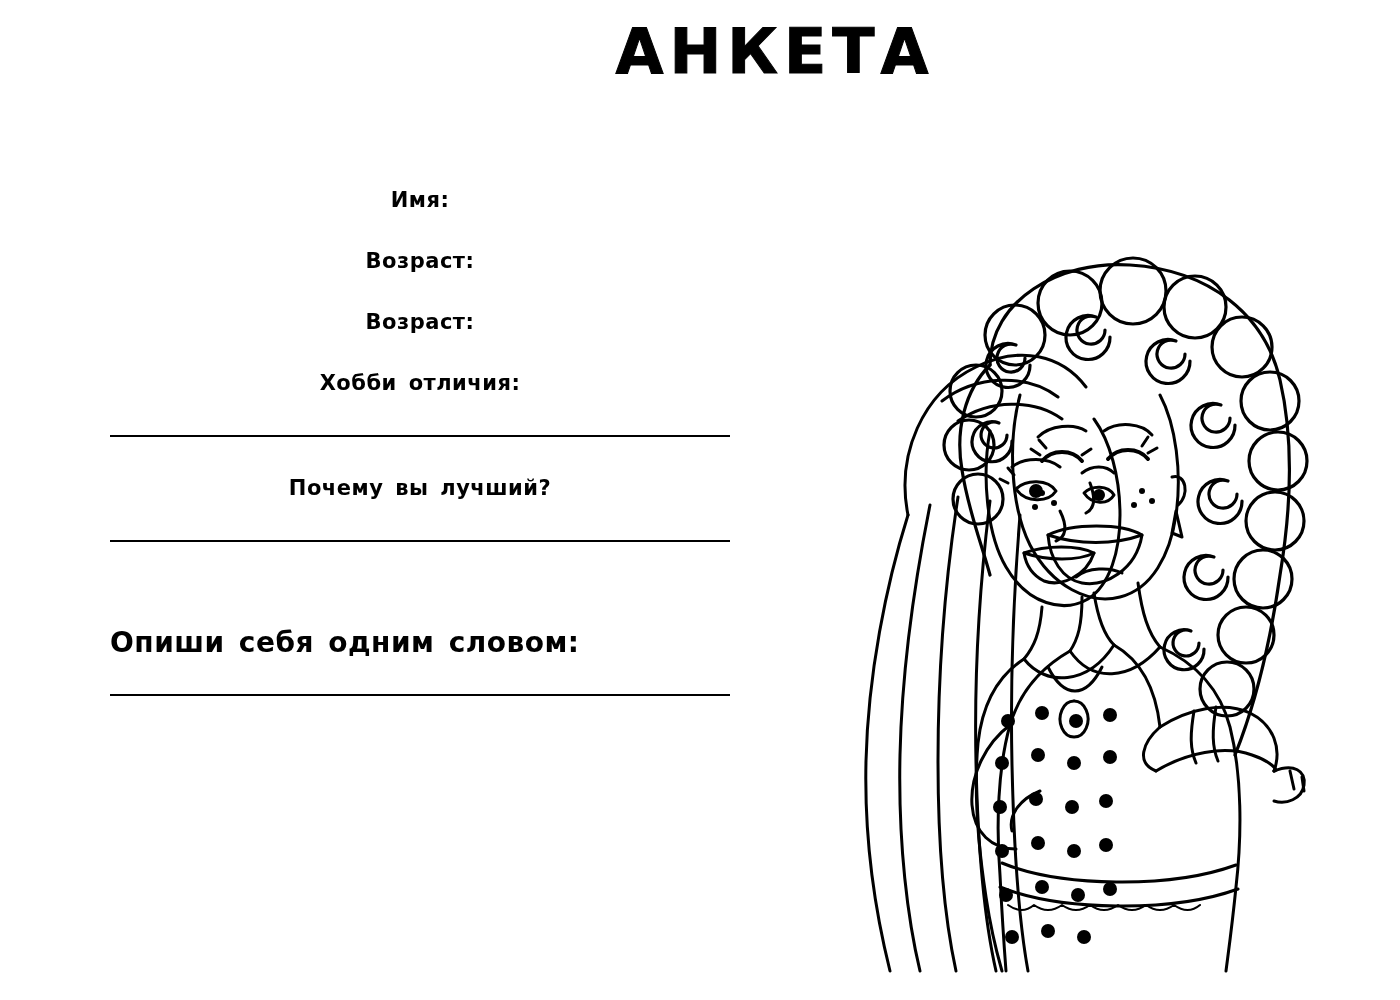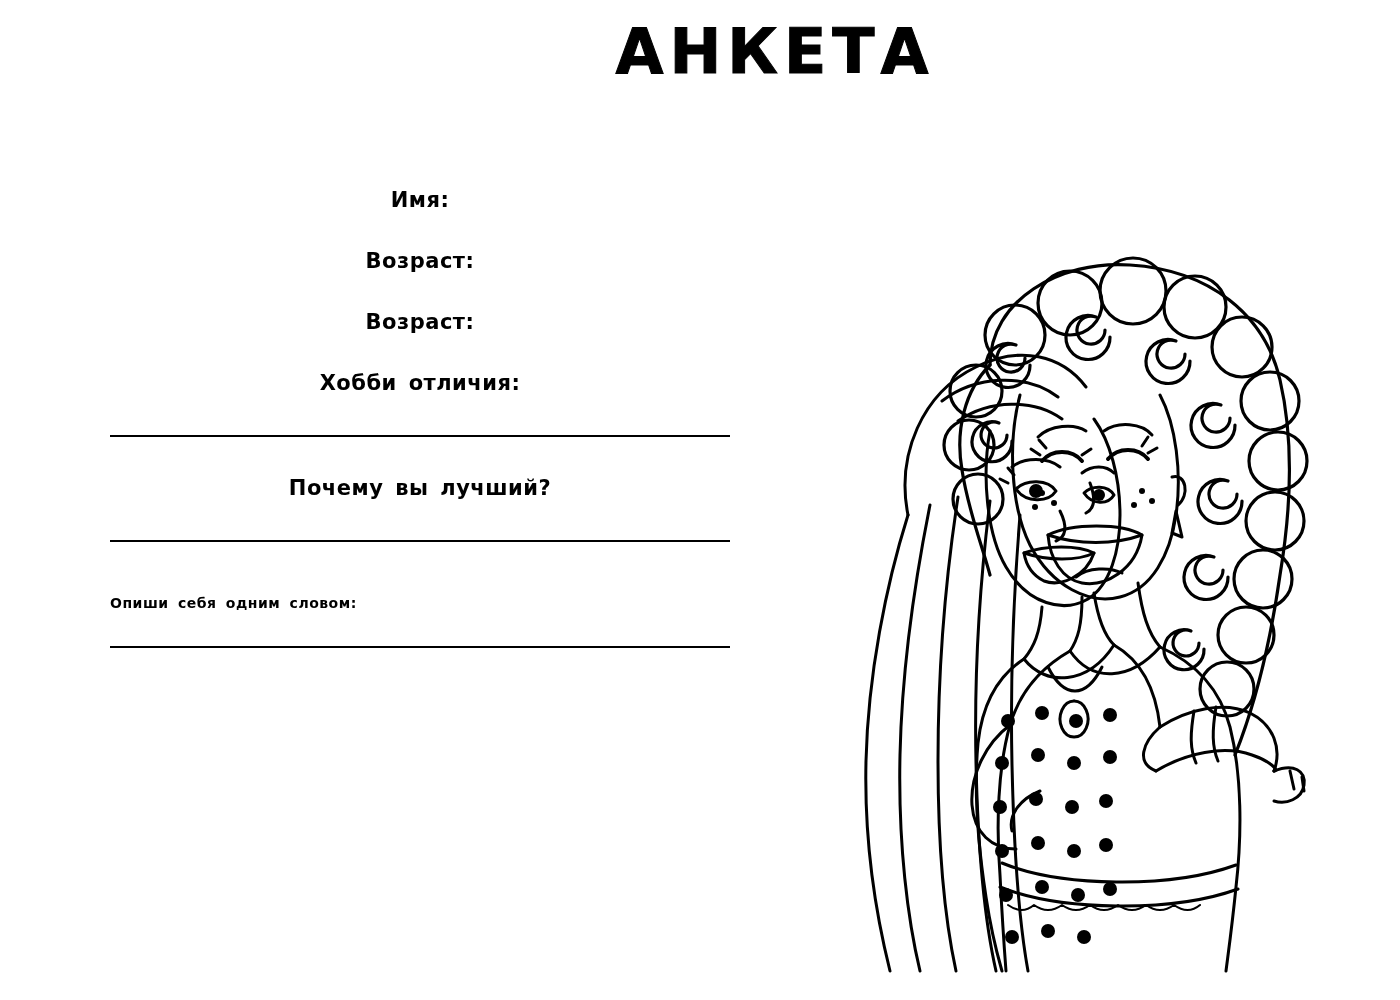--- a/index.html
+++ b/index.html
@@ -82,25 +82,26 @@
   }
   .full-line {
     width: 100%;
     border-bottom: 2.5px solid #000;
     height: 1px;
     margin-bottom: 27px;
   }
   .gap-sm { height: 14px; }
   .gap-md { height: 26px; }
   .block-label {
-    font-size: 14px;
+    font-size: 28px;
     font-weight: 700;
     letter-spacing: 0.5px;
     word-spacing: 4px;
     margin-bottom: 34px;
+    margin-top: 31px;
   }
 
   
   .illustration {
     position: absolute;
     right: 10px;
     top: 215px;
     width: 700px;
     height: 760px;
   }

